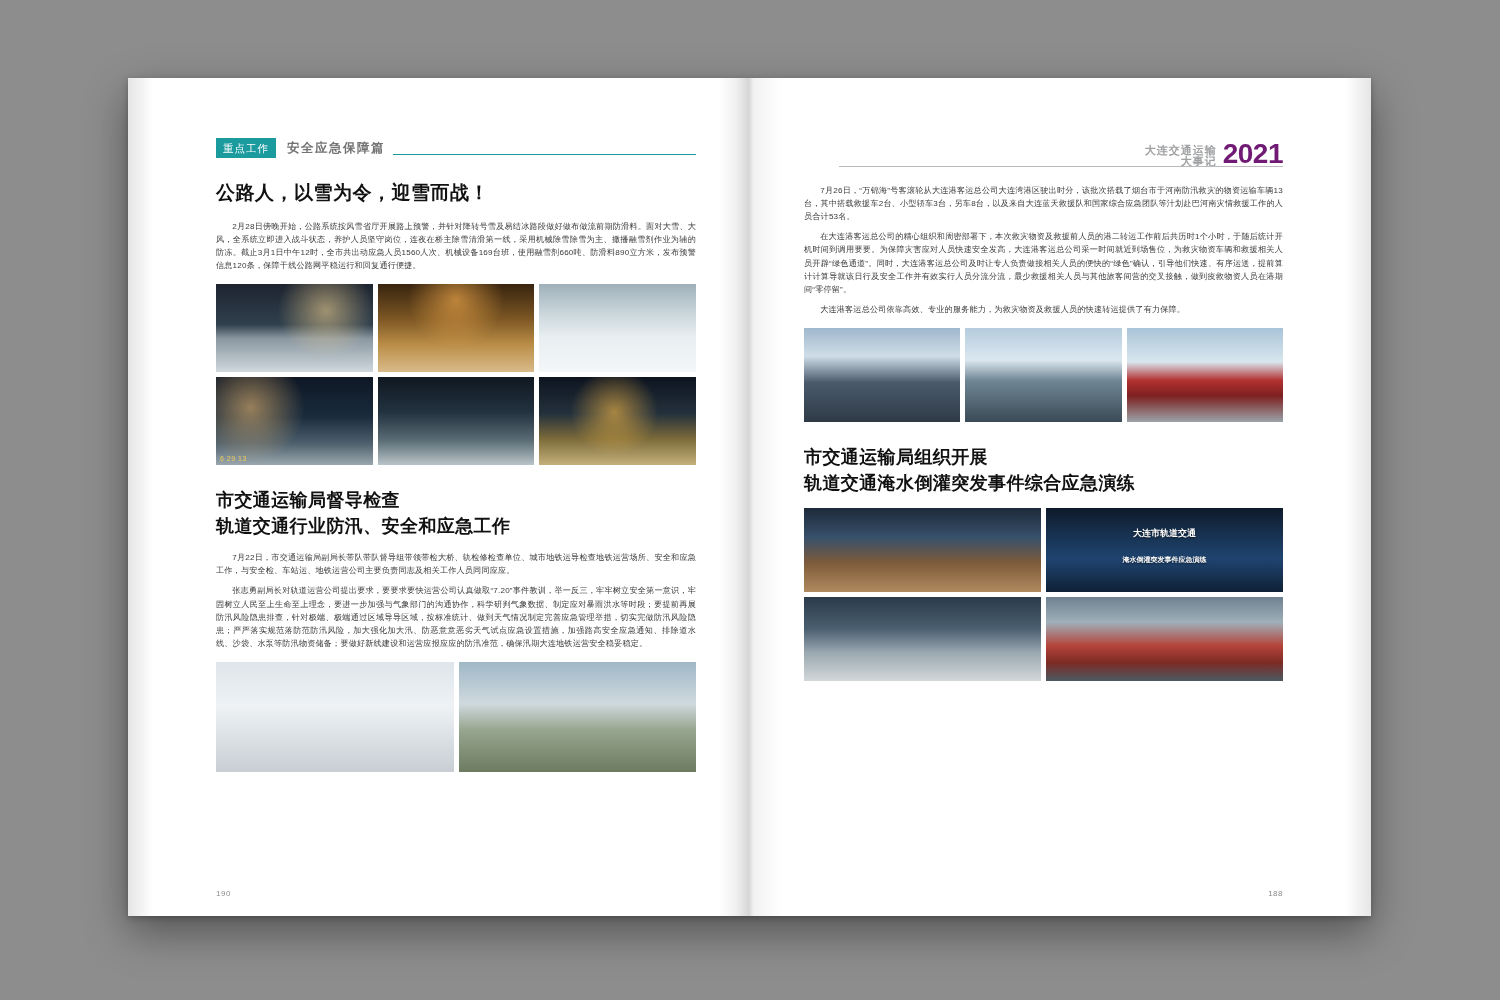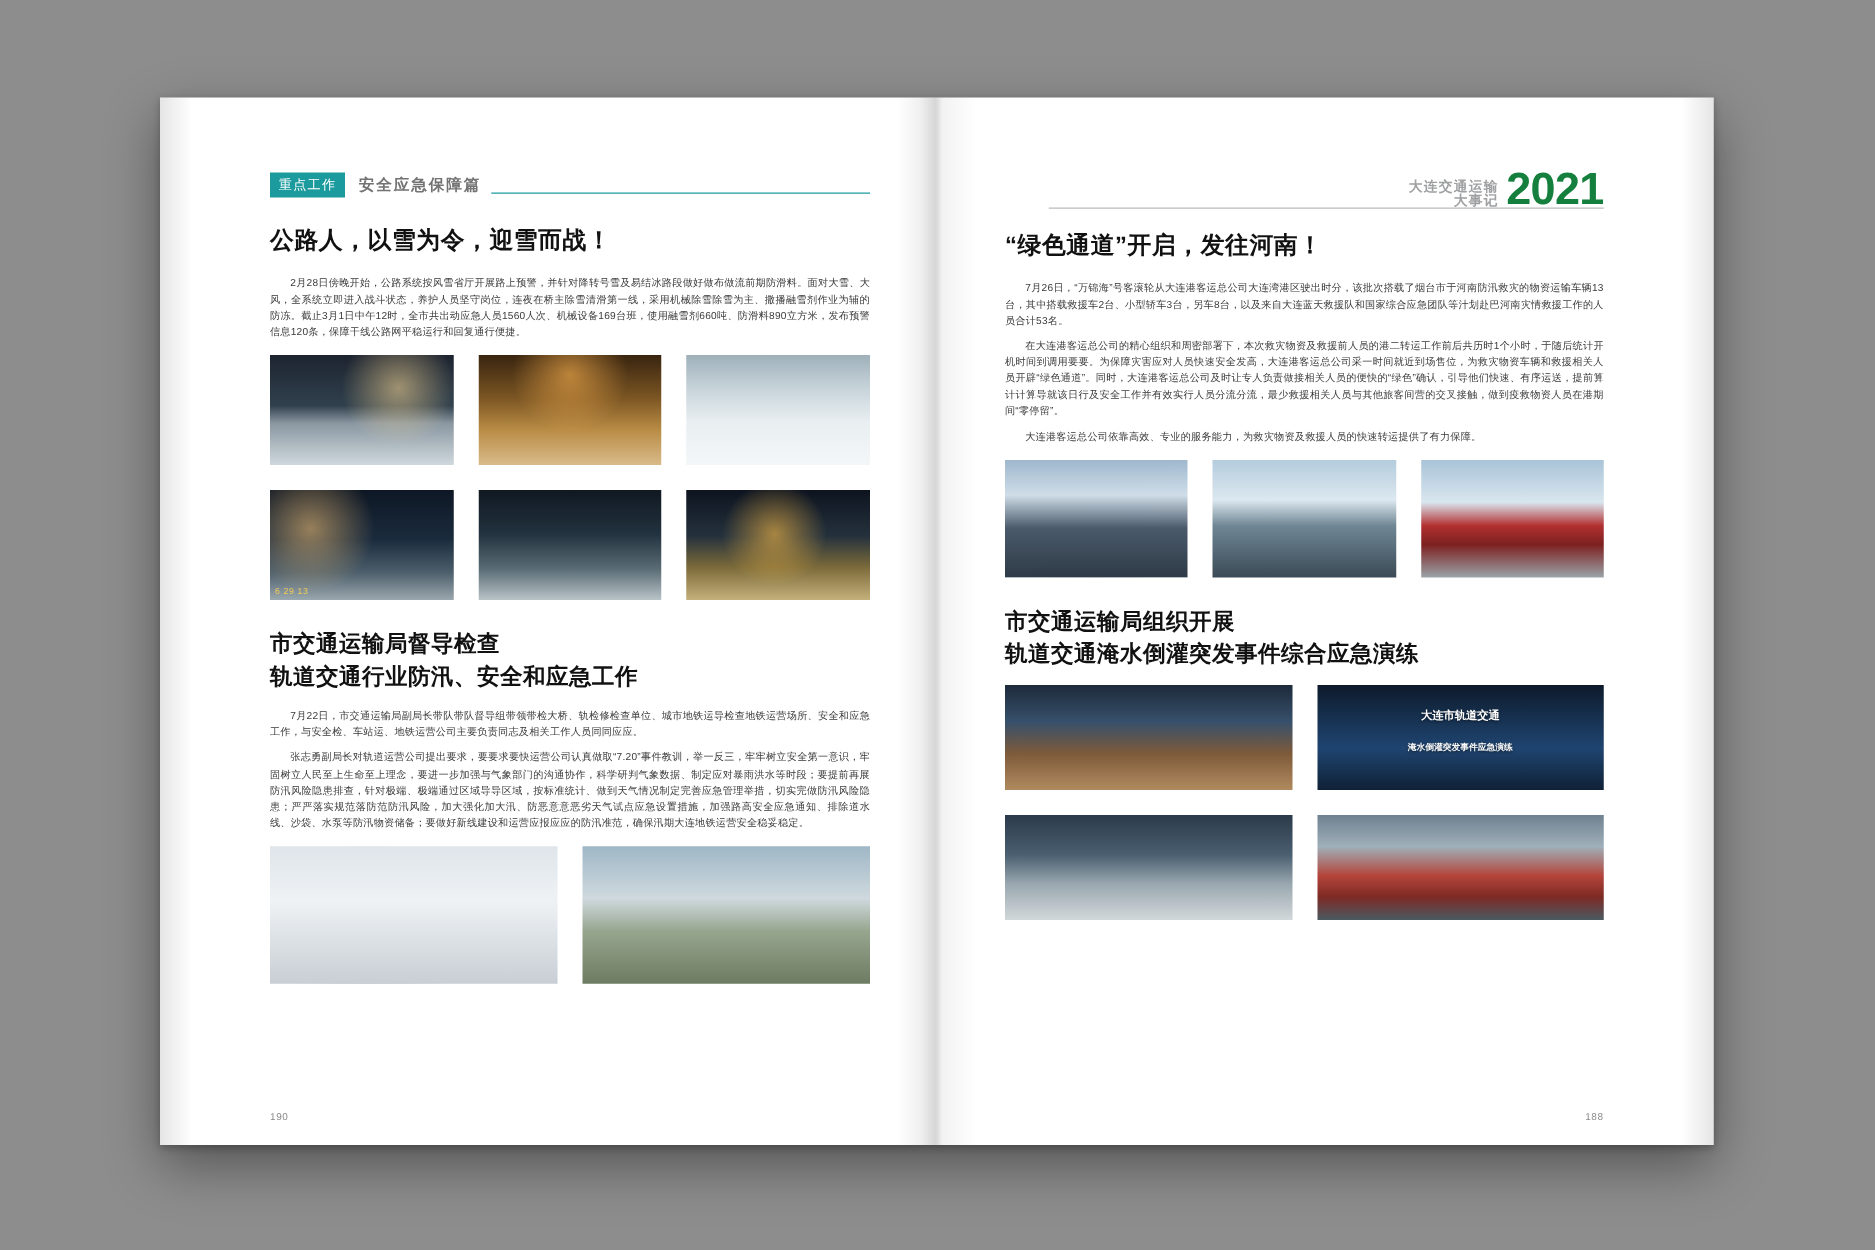--- a/index.html
+++ b/index.html
@@ -112,23 +112,23 @@
     align-items: flex-end;
     line-height: 1.05;
   }
   .hdr-right .cn span {
     font-size: 11px;
     font-weight: bold;
     color: #9fa0a2;
     letter-spacing: 1px;
   }
   .hdr-right .yr {
-    font-size: 36px;
-    font-weight: bold;
-    color: #15803d;
+    font-size: 28px;
+    font-weight: bold;
+    color: #701a75;
     letter-spacing: -0.5px;
     line-height: 0.95;
   }
   .hdr-right-rule {
     position: absolute;
     right: 88px;
     top: 88px;
     width: 444px;
     border-bottom: 1px solid #b9babb;
   }
@@ -158,21 +158,21 @@
     color: #3a3a3a;
     margin: 0 0 7px 0;
     text-align: justify;
     text-indent: 2em;
     letter-spacing: 0.2px;
   }
 
   
   .grid {
     display: grid;
-    gap: 20px;
+    gap: 5px;
     margin: 12px 0 6px 0;
   }
   .g3 { grid-template-columns: 1fr 1fr 1fr; }
   .g2 { grid-template-columns: 1fr 1fr; }
   .ph {
     position: relative;
     overflow: hidden;
     background: #2a2f36;
   }
   .ph .cap {
@@ -336,21 +336,20 @@
 
       <div class="hdr-right">
         <div class="cn">
           <span>大连交通运输</span>
           <span>大事记</span>
         </div>
         <div class="yr">2021</div>
       </div>
       <div class="hdr-right-rule"></div>
 
-      <h1 class="art-title" style="margin-top:10px;">“绿色通道”开启，发往河南！</h1>
 
       <p class="body">7月26日，“万锦海”号客滚轮从大连港客运总公司大连湾港区驶出时分，该批次搭载了烟台市于河南防汛救灾的物资运输车辆13台，其中搭载救援车2台、小型轿车3台，另车8台，以及来自大连蓝天救援队和国家综合应急团队等汁划赴巴河南灾情救援工作的人员合计53名。</p>
       <p class="body">在大连港客运总公司的精心组织和周密部署下，本次救灾物资及救援前人员的港二转运工作前后共历时1个小时，于随后统计开机时间到调用要要。为保障灾害应对人员快速安全发高，大连港客运总公司采一时间就近到场售位，为救灾物资车辆和救援相关人员开辟“绿色通道”。同时，大连港客运总公司及时让专人负责做接相关人员的便快的“绿色”确认，引导他们快速、有序运送，提前算计计算导就该日行及安全工作并有效实行人员分流分流，最少救援相关人员与其他旅客间营的交叉接触，做到疫救物资人员在港期间“零停留”。</p>
       <p class="body">大连港客运总公司依靠高效、专业的服务能力，为救灾物资及救援人员的快速转运提供了有力保障。</p>
 
       <div class="grid g3" style="grid-template-rows:94px;">
         <div class="ph port-crowd"></div>
         <div class="ph port-ship"></div>
         <div class="ph red-trucks"></div>
       </div>

